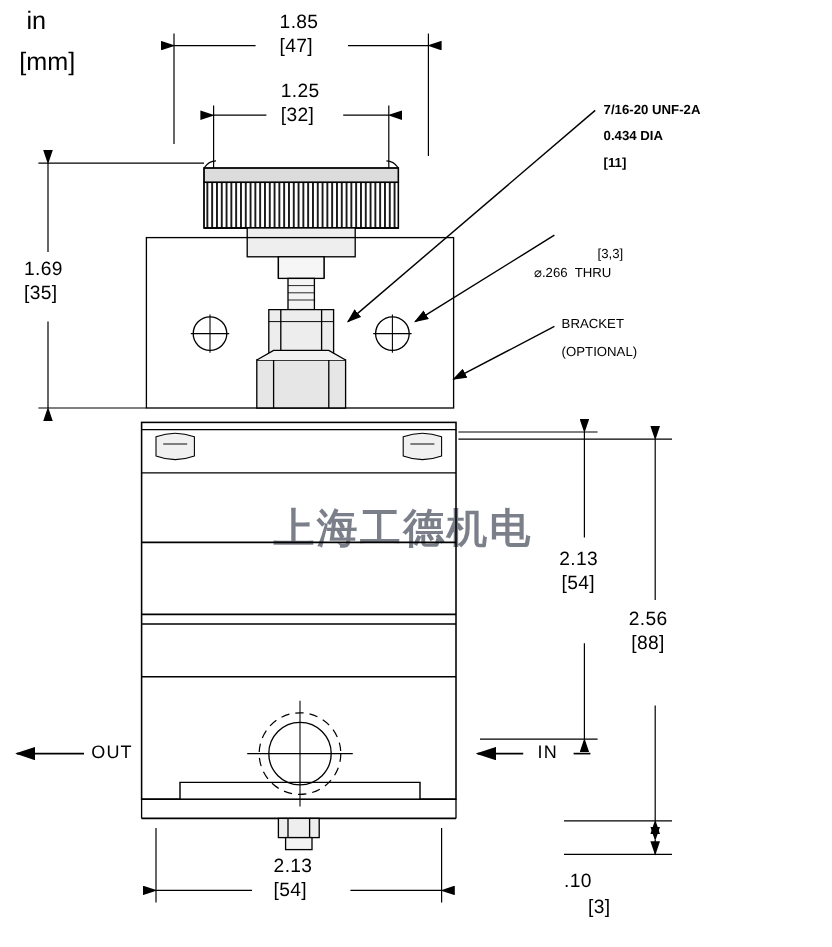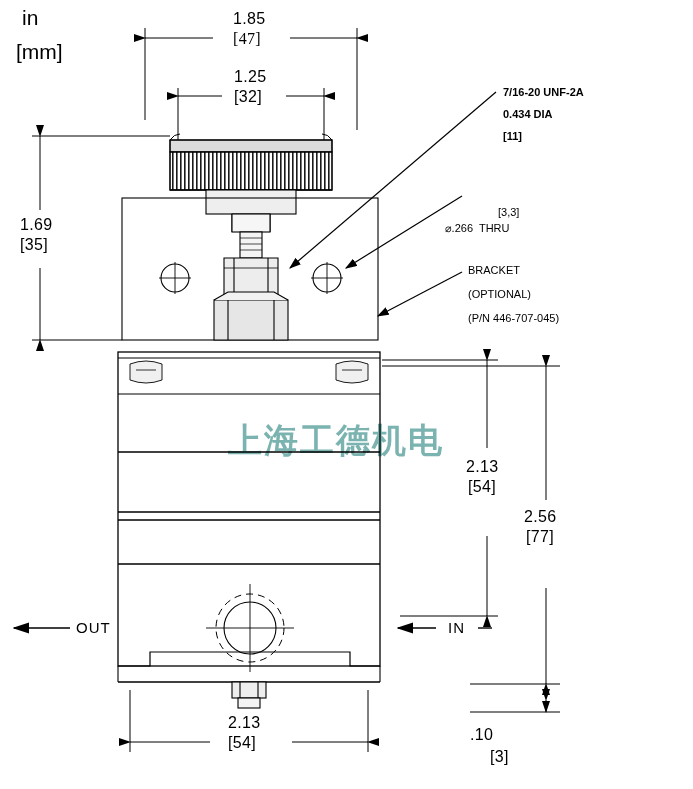--- a/index.html
+++ b/index.html
@@ -4,61 +4,60 @@
 <style>
   html,body{margin:0;padding:0;background:#ffffff;}
   body{width:693px;height:789px;overflow:hidden;font-family:"Liberation Sans",sans-serif;color:#000;}
   #stage{position:relative;width:693px;height:789px;}
   .txt{position:absolute;white-space:pre;line-height:1.12;}
   .dim{font-size:16px;letter-spacing:0.3px;}
   .note{font-size:11px;}
   .unit{font-size:21px;}
   .lbl{font-size:15px;letter-spacing:1px;}
   svg{position:absolute;left:0;top:0;overflow:visible;}
-  .wm{position:absolute;font-family:"DejaVu Sans",sans-serif;font-weight:bold;color:#0f766e;opacity:.55;font-size:34px;letter-spacing:2px;}
+  .wm{position:absolute;font-family:"DejaVu Sans",sans-serif;font-weight:bold;color:#0f172a;opacity:.55;font-size:34px;letter-spacing:2px;}
 </style>
 </head>
 <body>
 
 <div id="stage">
 
   <div class="txt unit" style="left:22px;top:6px;">in</div>
   <div class="txt unit" style="left:16px;top:40px;">[mm]</div>
 
   <div class="txt dim" style="left:233px;top:10px;">1.85</div>
-  <div class="txt dim" style="left:233px;top:30px;font-family:Liberation Serif, serif;">[47]</div>
+  <div class="txt dim" style="left:233px;top:30px;">[47]</div>
 
   <div class="txt dim" style="left:234px;top:68px;">1.25</div>
   <div class="txt dim" style="left:234px;top:88px;">[32]</div>
 
   <div class="txt dim" style="left:20px;top:216px;">1.69</div>
   <div class="txt dim" style="left:20px;top:236px;">[35]</div>
 
   <div class="txt dim" style="left:466px;top:458px;">2.13</div>
   <div class="txt dim" style="left:468px;top:478px;">[54]</div>
 
   <div class="txt dim" style="left:524px;top:508px;">2.56</div>
-  <div class="txt dim" style="left:526px;top:528px;">[77]</div>
+  <div class="txt dim" style="left:526px;top:528px;">[88]</div>
 
   <div class="txt dim" style="left:228px;top:714px;">2.13</div>
   <div class="txt dim" style="left:228px;top:734px;">[54]</div>
 
   <div class="txt dim" style="left:470px;top:726px;">.10</div>
   <div class="txt dim" style="left:490px;top:748px;">[3]</div>
 
   <div class="txt note" style="left:503px;top:86px;font-weight:bold;">7/16-20 UNF-2A</div>
   <div class="txt note" style="left:503px;top:108px;font-weight:bold;">0.434 DIA</div>
   <div class="txt note" style="left:503px;top:130px;font-weight:bold;">[11]</div>
 
   <div class="txt note" style="left:445px;top:184px;margin-top:38px;">⌀.266  THRU</div>
   <div class="txt note" style="left:498px;top:206px;">[3,3]</div>
 
   <div class="txt note" style="left:468px;top:264px;">BRACKET</div>
   <div class="txt note" style="left:468px;top:288px;">(OPTIONAL)</div>
-  <div class="txt note" style="left:468px;top:312px;">(P/N 446-707-045)</div>
 
   <div class="txt lbl" style="left:76px;top:620px;">OUT</div>
   <div class="txt lbl" style="left:448px;top:620px;">IN</div>
 
   <div class="wm" style="left:228px;top:418px;">上海工德机电</div>
 
   <svg width="693" height="789">
     <defs>
       <marker id="arr" markerWidth="12" markerHeight="8" refX="11" refY="4" orient="auto">
         <path d="M0,0 L12,4 L0,8 z" fill="#000"></path>

